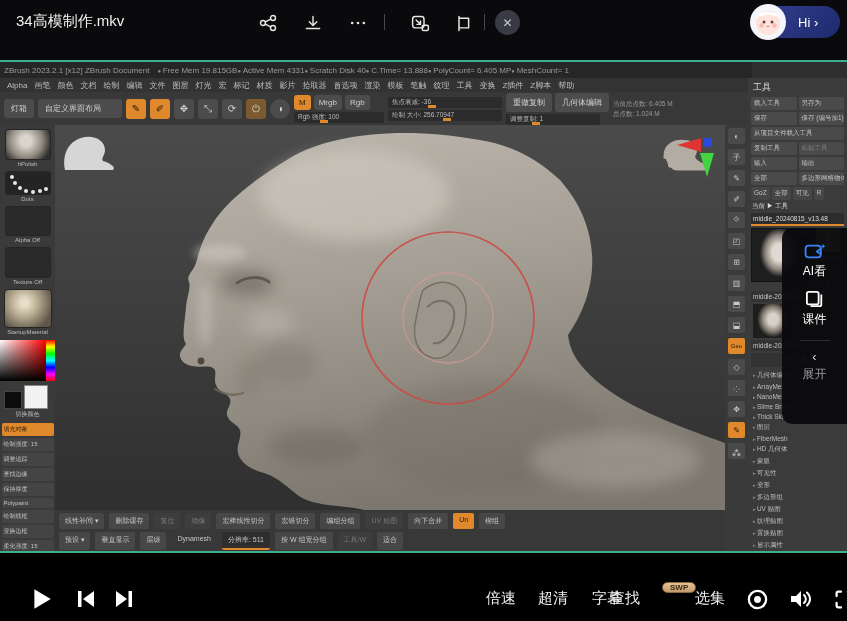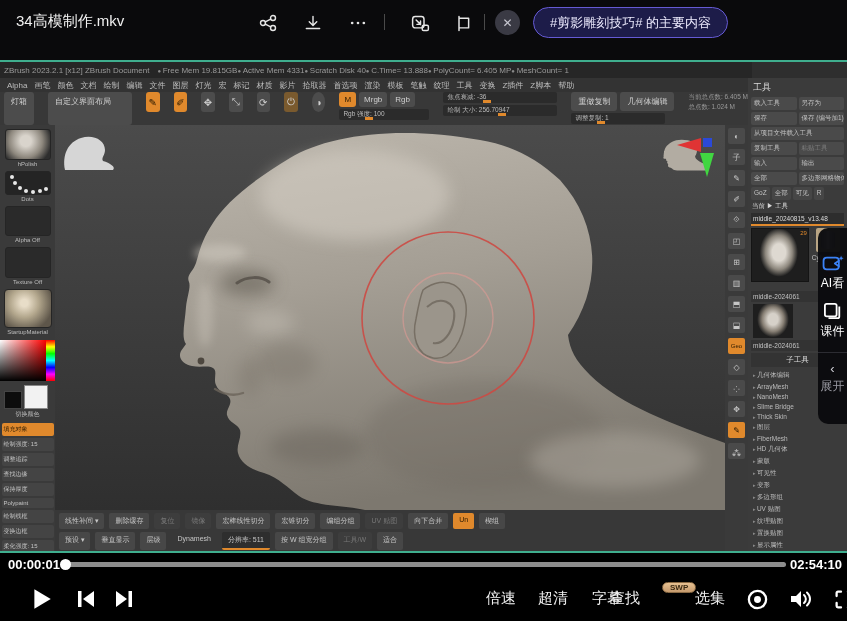--- a/index.html
+++ b/index.html
@@ -28,21 +28,21 @@
             font-size:8px;color:#9a9a9a;white-space:nowrap;overflow:hidden;padding-left:4px;gap:8px;}
   .zstat{display:inline-block;}
   .zstat::before{content:"● ";color:#8a8a8a;font-size:6px;}
   .zb-tr{position:absolute;right:102px;top:1px;display:flex;gap:5px;font-size:8px;color:#b5b5b5;}
   .zb-tr span{background:#3b3b3b;padding:1px 4px;border-radius:2px;cursor:pointer;}
   .zb-tr span:nth-child(3){background:#d1872b;color:#2a1a05;}
   .zb-menu{position:absolute;left:0;top:16px;width:748px;height:14px;background:#333;display:flex;align-items:center;
            font-size:8px;color:#bdbdbd;gap:1px;padding-left:4px;overflow:hidden;}
   .zb-menu span{padding:0 3px;cursor:pointer;white-space:nowrap;}
   
-  .shelf{position:absolute;left:0;top:30px;width:748px;height:33px;background:#383838;display:flex;gap:14px;padding-left:4px;box-sizing:border-box;}
+  .shelf{position:absolute;left:0;top:30px;width:748px;height:33px;background:#383838;display:flex;align-items:center;gap:4px;padding-left:4px;box-sizing:border-box;}
   .sbtn{background:#4c4c4c;border-radius:3px;color:#d2d2d2;font-size:8px;padding:4px 7px;cursor:pointer;white-space:nowrap;}
   .sq{width:20px;height:20px;border-radius:3px;background:#4c4c4c;display:flex;align-items:center;justify-content:center;font-size:10px;color:#cfcfcf;cursor:pointer;}
   .sq.or{background:#e0892c;color:#2b1a02;}
   .sq.br{background:#7a5a2e;}
   .chip{border-radius:3px;font-size:8px;padding:3px 5px;cursor:pointer;color:#cfcfcf;background:#4c4c4c;}
   .chip.on{background:#e0892c;color:#2b1a02;}
   .chip.dim{color:#777;}
   .stack{display:flex;flex-direction:column;gap:2px;}
   .srow{display:flex;gap:3px;align-items:center;}
   .slider{position:relative;width:86px;height:11px;background:#2b2b2b;border-radius:2px;font-size:6.5px;color:#bbb;
@@ -107,22 +107,22 @@
   .bshelf{position:absolute;left:55px;top:448px;width:670px;height:43px;background:#383838;z-index:5;
           box-sizing:border-box;padding:3px 4px;display:flex;flex-direction:column;gap:3px;overflow:hidden;}
   .brow{display:flex;gap:5px;}
   .brow span{background:#474747;border-radius:2px;font-size:7px;color:#c6c6c6;padding:3px 6px;cursor:pointer;white-space:nowrap;}
   .brow.r1 span:nth-child(3),.brow.r1 span:nth-child(4),.brow.r1 span:nth-child(8){background:#3d3d3d;color:#777;}
   .brow.r1 span:nth-child(10){background:#e0892c;color:#2b1a02;}
   .brow.r2 span:nth-child(4){background:none;}
   .brow.r2 span:nth-child(5){background:#2e2e2e;border-bottom:2px solid #e0892c;}
   .brow.r2 span:nth-child(7){background:#3d3d3d;color:#777;}
   
-  .aiov{position:absolute;right:0;top:168px;width:29px;height:196px;background:rgba(10,10,14,.96);
-        border-radius:10px 0 0 10px;z-index:40;display:flex;flex-direction:column;align-items:center;padding-top:26px;box-sizing:border-box;}
+  .aiov{position:absolute;right:0;top:168px;width:65px;height:196px;background:rgba(10,10,14,.96);
+        border-radius:10px 0 0 10px;z-index:40;display:flex;flex-direction:column;align-items:center;padding-top:14px;box-sizing:border-box;}
   .aiov .lbl{font-size:12px;color:#fff;margin:3px 0 10px;}
   .aiov .lbl2{font-size:12px;color:#9a9aa2;margin-top:2px;}
   .aidiv{width:30px;height:1px;background:#2c2c32;margin:2px 0 8px;}
   
   .prow{position:absolute;left:0;top:553px;width:847px;height:24px;background:#000;}
   .ptime{position:absolute;top:4px;font-size:13px;font-weight:bold;color:#fff;}
   .ptrack{position:absolute;left:62px;top:9px;width:724px;height:5px;background:#8d8d8d;border-radius:3px;cursor:pointer;}
   .pknob{position:absolute;left:60px;top:6px;width:11px;height:11px;border-radius:50%;background:#fff;cursor:grab;}
   
   .cbar{position:absolute;left:0;top:577px;width:847px;height:44px;background:#000;margin-left:14px;}
@@ -168,22 +168,36 @@
         </svg>
     </div>
     <div class="tico" style="left:450px">
       <svg width="21" height="21" viewBox="0 0 24 24">
           <path d="M8 4v16M8 6h11v11H8"></path>
         </svg>
     </div>
     <div class="tsep" style="left:484px"></div>
     <div class="closebtn" style="left:495px">✕</div>
 
-    <div class="topic-pill">#剪影雕刻技巧# 的主要内容</div>
-
+
+    <div class="assist">
+      <span class="avatar">
+        <svg width="40" height="40" viewBox="0 0 40 40">
+          <circle cx="20" cy="20" r="18" fill="#f4f6fb"></circle>
+          <circle cx="20" cy="21" r="12" fill="#ffe3da"></circle>
+          <circle cx="16" cy="20" r="1.5" fill="#5a4a42"></circle>
+          <circle cx="24" cy="20" r="1.5" fill="#5a4a42"></circle>
+          <circle cx="13.5" cy="23.5" r="2.2" fill="#f8b0b0" opacity=".8"></circle>
+          <circle cx="26.5" cy="23.5" r="2.2" fill="#f8b0b0" opacity=".8"></circle>
+          <path d="M18.5 24q1.5 1.5 3 0" stroke="#c77" stroke-width="1" fill="none"></path>
+          <path d="M8 16c2-8 22-8 24 0-4-4-20-4-24 0z" fill="#fff"></path>
+        </svg>
+      </span>
+      <span class="hi">Hi ›</span>
+    </div>
   </header>
 
   <div class="video">
     <div class="gline" style="top:0"></div>
     <div class="gline" style="bottom:0"></div>
 
     <div class="zb">
 
       <div class="zb-title">
         <span>ZBrush 2023.2.1 [x12]   ZBrush Document</span>
@@ -486,26 +500,20 @@
         <rect x="2" y="2" width="13" height="14" rx="2" stroke="#fff" stroke-width="2" fill="none"></rect>
         <path d="M18 5v11a2 2 0 0 1-2 2H6" stroke="#fff" stroke-width="2" fill="none"></path>
       </svg>
       <div class="lbl">课件</div>
       <div class="aidiv"></div>
       <div style="font-size:13px;color:#cfcfd6;">‹</div>
       <div class="lbl2">展开</div>
     </div>
   </div>
 
-  <div class="prow">
-    <span class="ptime" style="left:8px">00:00:01</span>
-    <div class="ptrack"></div>
-    <div class="pknob"></div>
-    <span class="ptime" style="left:790px">02:54:10</span>
-  </div>
 
   <div class="cbar">
     <div class="cico" style="left:14px">
       <svg width="22" height="24" viewBox="0 0 20 22">
           <polygon points="3,2 18,11 3,20" fill="#fff"></polygon>
         </svg>
     </div>
     <div class="cico" style="left:58px">
       <svg width="22" height="20" viewBox="0 0 22 20">
           <rect x="3" y="2" width="3.5" height="16" fill="#fff"></rect>

